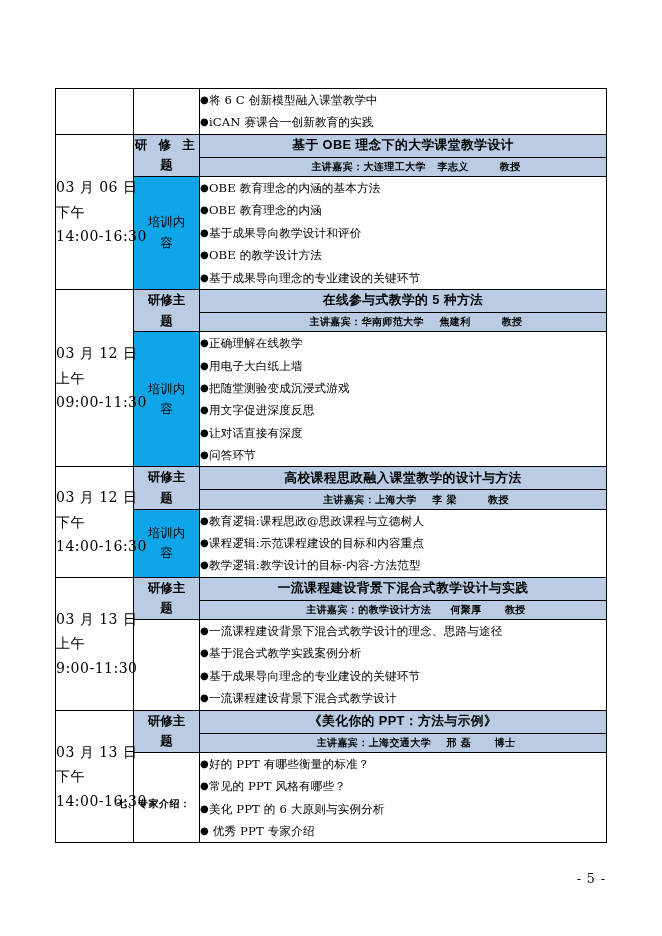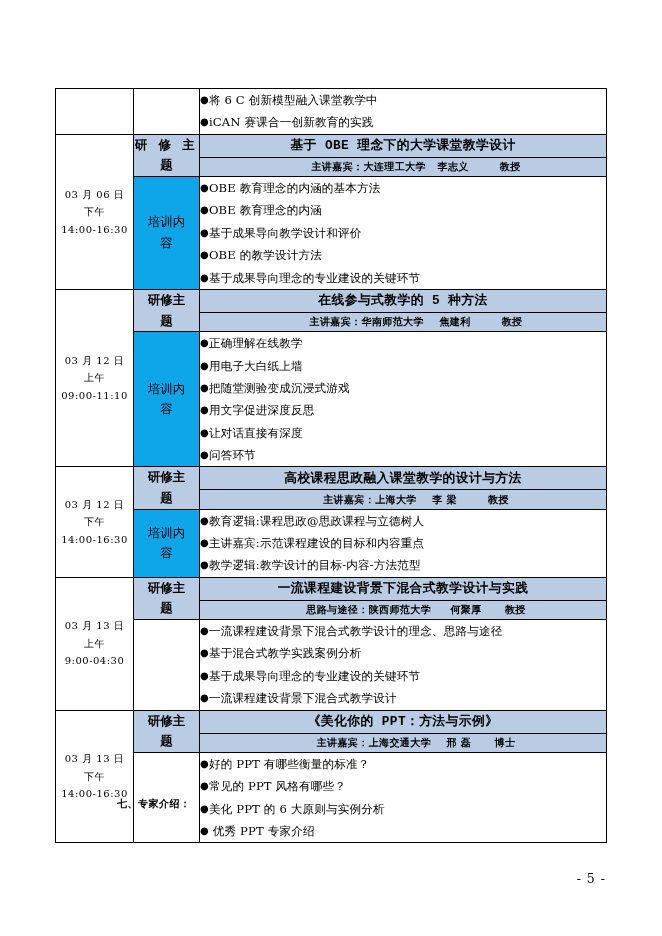--- a/index.html
+++ b/index.html
@@ -40,22 +40,21 @@
     padding: 0;
     vertical-align: middle;
   }
 
   col.c-date  { width: 78px; }
   col.c-label { width: 66px; }
   col.c-body  { width: 407px; }
 
   
   .date-cell {
-    text-align: center;
-    font-size: 10px;
+    font-size: 14px;
     line-height: 1.75;
     letter-spacing: 0.5px;
     padding: 2px 2px;
     white-space: nowrap;
   }
   .date-cell .dline { display: block; }
 
   
   .label-cell {
     text-align: center;
@@ -75,21 +74,21 @@
     font-weight: normal;
   }
   .label-cell.empty { background: #ffffff; }
 
   
   .theme-cell {
     background: #b9cce4;
     text-align: center;
     font-weight: bold;
     font-size: 12.8px;
-    font-family: Liberation Mono, monospace;
+    font-family: Liberation Sans, sans-serif;
     padding: 4px 6px;
     letter-spacing: 0.4px;
     height: 14px;
   }
   .speaker-cell {
     background: #b9cce4;
     text-align: center;
     font-weight: bold;
     font-size: 10px;
     font-family: "DejaVu Sans", "Liberation Sans", sans-serif;
@@ -188,21 +187,21 @@
           <span class="bullet-line"><span class="dot">●</span><span>基于成果导向教学设计和评价</span></span>
           <span class="bullet-line"><span class="dot">●</span><span>OBE 的教学设计方法</span></span>
           <span class="bullet-line"><span class="dot">●</span><span>基于成果导向理念的专业建设的关键环节</span></span>
         </td>
       </tr>
 
       <tr>
         <td class="date-cell" rowspan="3">
           <span class="dline">03 月 12 日</span>
           <span class="dline">上午</span>
-          <span class="dline">09:00-11:10</span>
+          <span class="dline">09:00-11:30</span>
         </td>
         <td class="label-cell blue" rowspan="2">
           <span class="lline">研修主</span>
           <span class="lline">题</span>
         </td>
         <td class="theme-cell">在线参与式教学的 5 种方法</td>
       </tr>
       <tr>
         <td class="speaker-cell"><span class="speaker-inner">主讲嘉宾：华南师范大学    焦建利        教授</span></td>
       </tr>
@@ -236,39 +235,39 @@
       <tr>
         <td class="speaker-cell"><span class="speaker-inner">主讲嘉宾：上海大学    李 梁        教授</span></td>
       </tr>
       <tr>
         <td class="label-cell plain">
           <span class="lline">培训内</span>
           <span class="lline">容</span>
         </td>
         <td class="content-cell">
           <span class="bullet-line"><span class="dot">●</span><span>教育逻辑:课程思政@思政课程与立德树人</span></span>
-          <span class="bullet-line"><span class="dot">●</span><span>主讲嘉宾:示范课程建设的目标和内容重点</span></span>
+          <span class="bullet-line"><span class="dot">●</span><span>课程逻辑:示范课程建设的目标和内容重点</span></span>
           <span class="bullet-line"><span class="dot">●</span><span>教学逻辑:教学设计的目标-内容-方法范型</span></span>
         </td>
       </tr>
 
       <tr>
         <td class="date-cell" rowspan="3">
           <span class="dline">03 月 13 日</span>
           <span class="dline">上午</span>
-          <span class="dline">9:00-04:30</span>
+          <span class="dline">9:00-11:30</span>
         </td>
         <td class="label-cell blue" rowspan="2">
           <span class="lline">研修主</span>
           <span class="lline">题</span>
         </td>
         <td class="theme-cell">一流课程建设背景下混合式教学设计与实践</td>
       </tr>
       <tr>
-        <td class="speaker-cell"><span class="speaker-inner">思路与途径：陕西师范大学     何聚厚      教授</span></td>
+        <td class="speaker-cell"><span class="speaker-inner">主讲嘉宾：的教学设计方法     何聚厚      教授</span></td>
       </tr>
       <tr>
         <td class="label-cell empty"></td>
         <td class="content-cell">
           <span class="bullet-line"><span class="dot">●</span><span>一流课程建设背景下混合式教学设计的理念、思路与途径</span></span>
           <span class="bullet-line"><span class="dot">●</span><span>基于混合式教学实践案例分析</span></span>
           <span class="bullet-line"><span class="dot">●</span><span>基于成果导向理念的专业建设的关键环节</span></span>
           <span class="bullet-line"><span class="dot">●</span><span>一流课程建设背景下混合式教学设计</span></span>
         </td>
       </tr>

